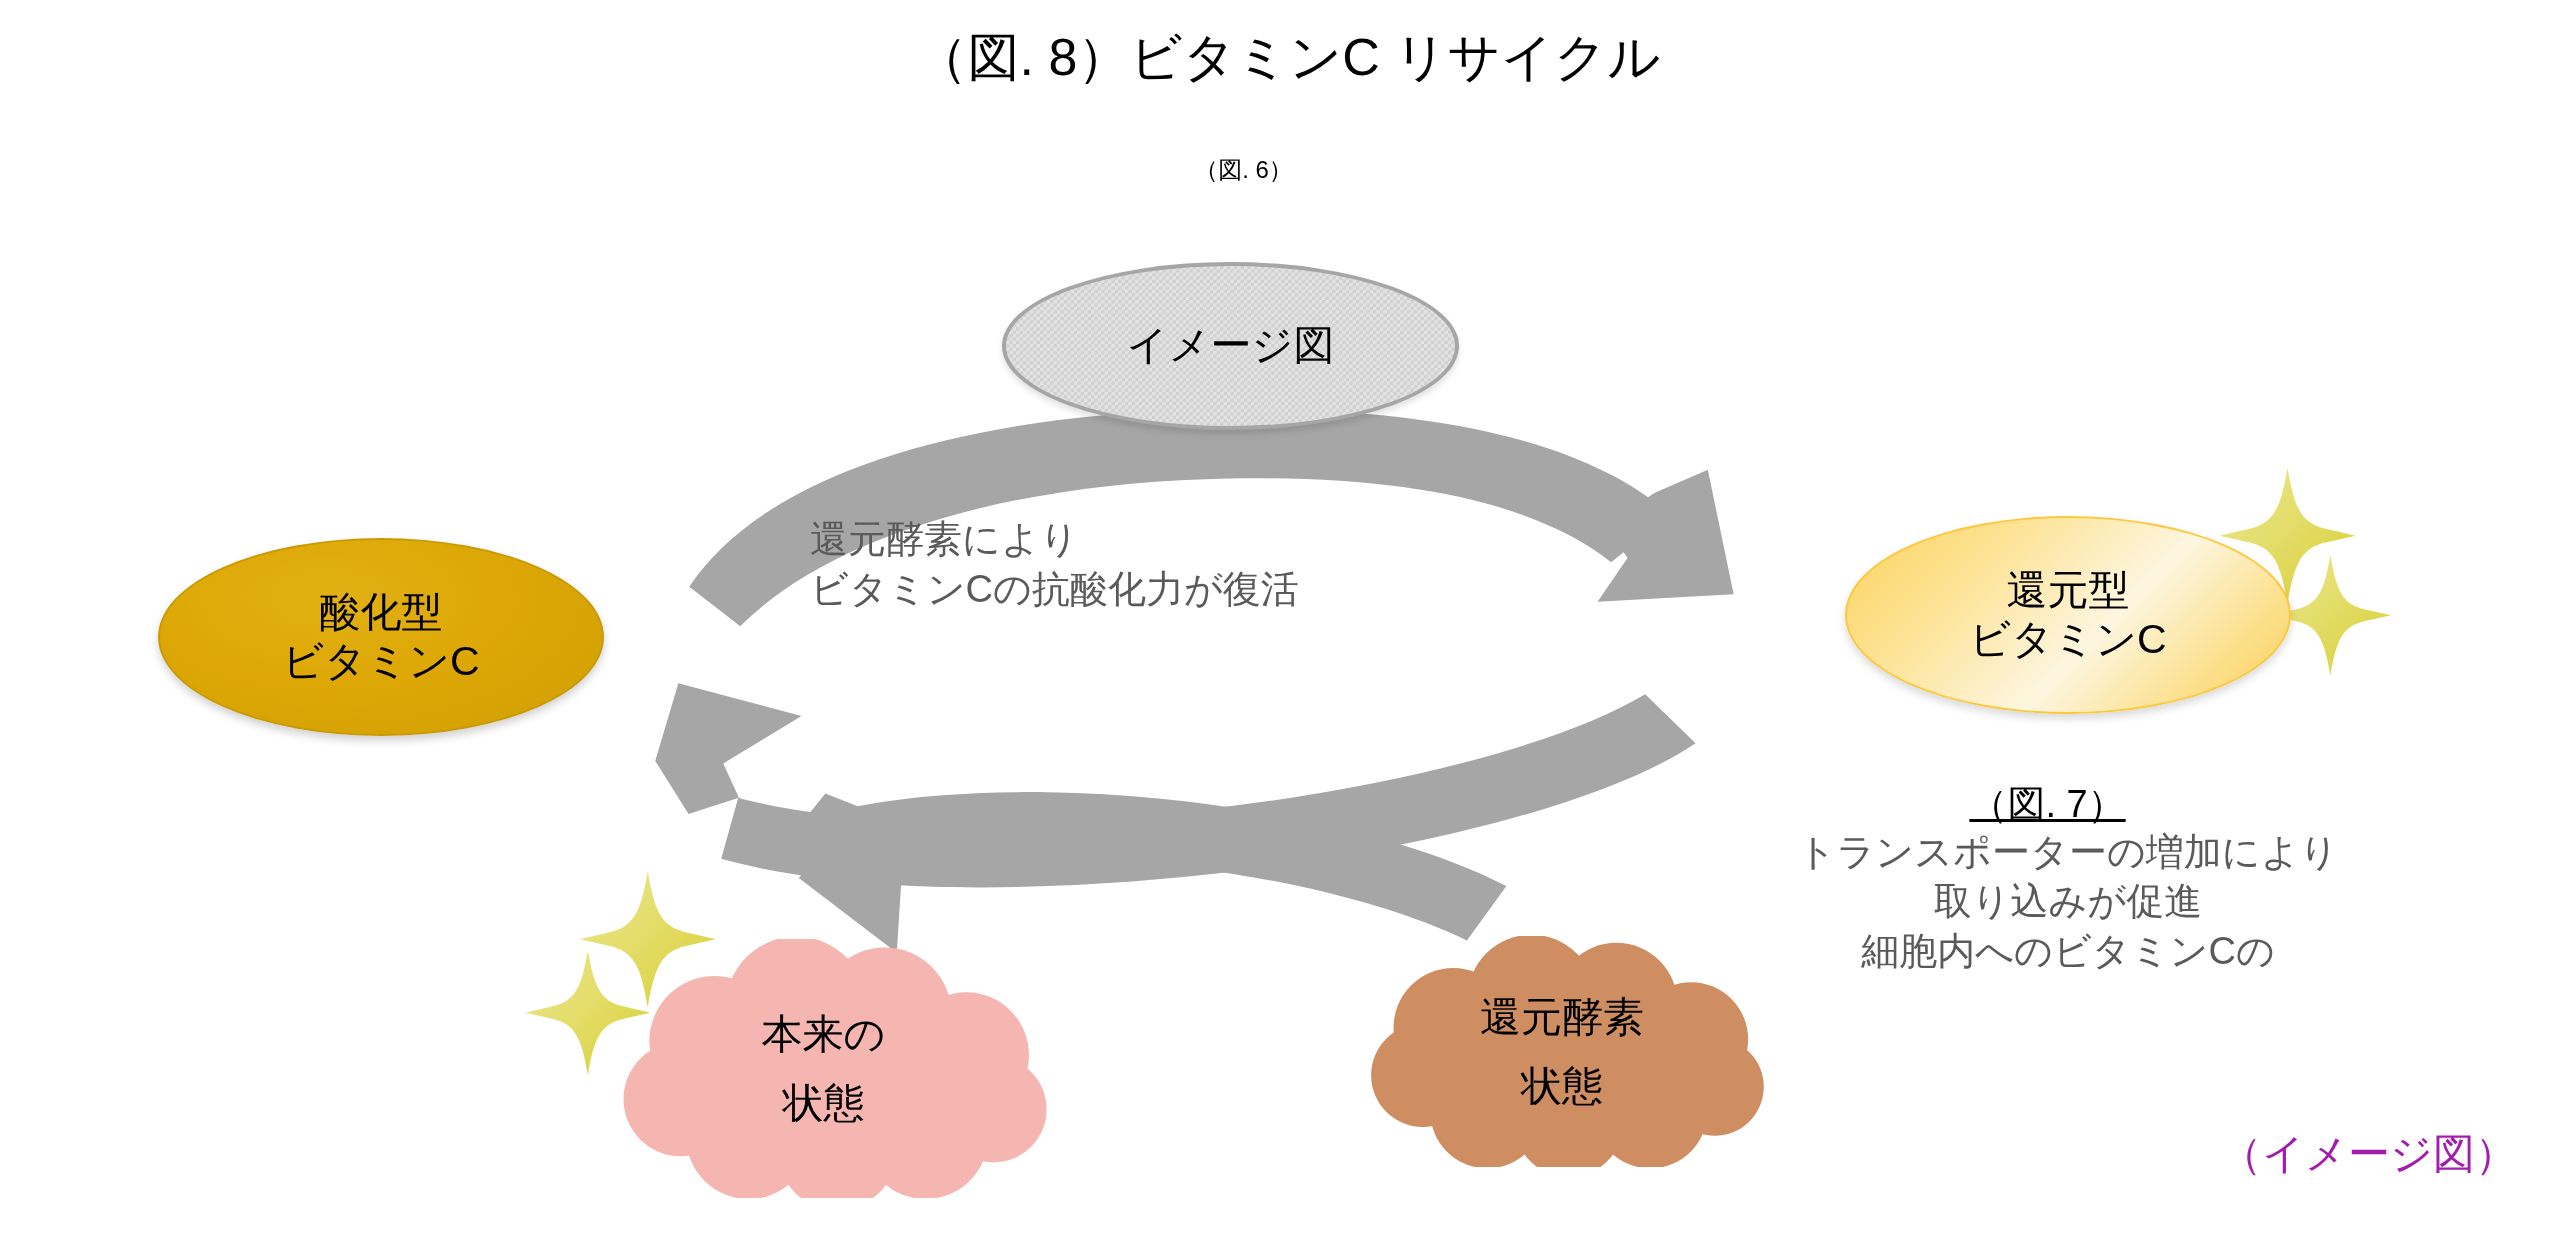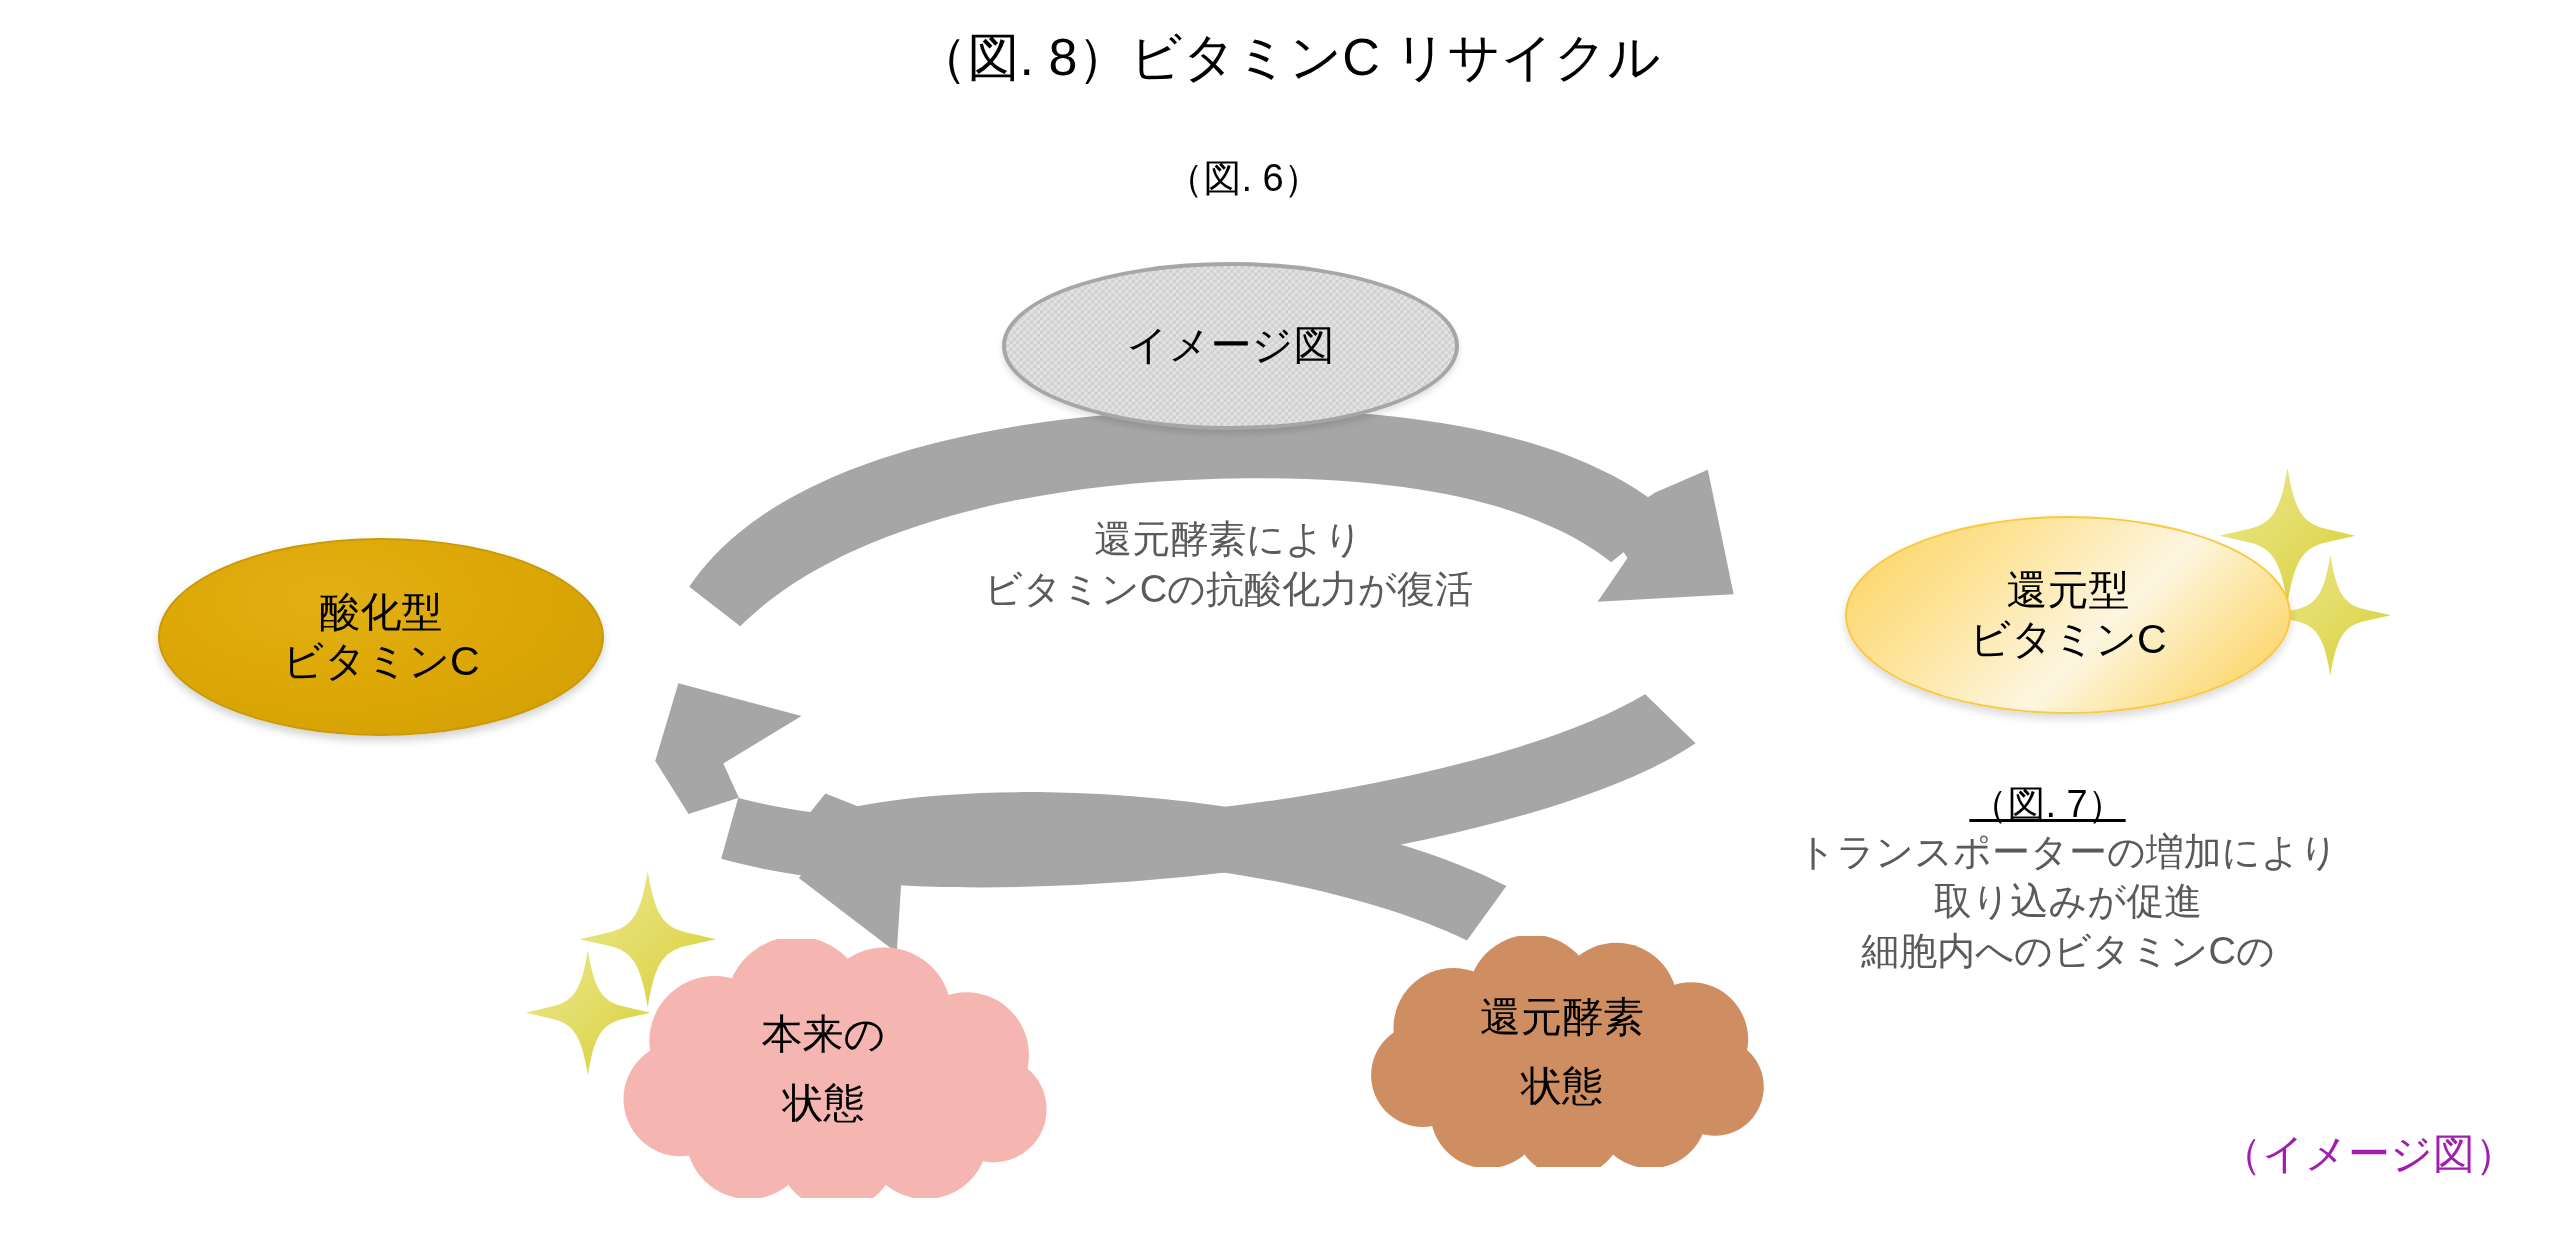--- a/index.html
+++ b/index.html
@@ -11,36 +11,36 @@
   #stage{position:absolute;left:0;top:0;width:2576px;height:1236px;}
   .abs{position:absolute;}
 
   
   #diagram-title{
     left:0;top:26px;width:2576px;text-align:center;
     font-size:52px;line-height:1.2;color:#000;white-space:nowrap;
   }
   #fig6-caption{
     left:1053px;top:156px;width:381px;text-align:center;
-    font-size:38px;line-height:1.2;color:#000;
+    font-size:24px;line-height:1.2;color:#000;
   }
   #fig7-caption{
     left:1857px;top:782px;width:381px;text-align:center;
     font-size:38px;line-height:1.2;color:#000;text-decoration:underline;
   }
   #fig7-body{
     left:1728px;top:828px;width:680px;text-align:center;
     font-size:38px;line-height:1.30;color:#5a5a5a;
   }
   #image-note{
     left:2014px;top:1129px;width:503px;text-align:right;
     font-size:42px;line-height:1.2;color:#a21caf;
   }
   #center-note{
-    left:810px;top:514px;width:837px;text-align:center;
+    left:810px;top:514px;width:837px;text-align:left;
     font-size:38px;line-height:1.32;color:#5a5a5a;
   }
   .nowrap-line{display:block;white-space:nowrap;}
 
   
   .ellipse-label{
     position:absolute;left:0;top:0;width:100%;height:100%;
     display:flex;flex-direction:column;align-items:center;justify-content:center;
     text-align:center;font-size:41px;line-height:1.20;color:#000;
     pointer-events:none;

